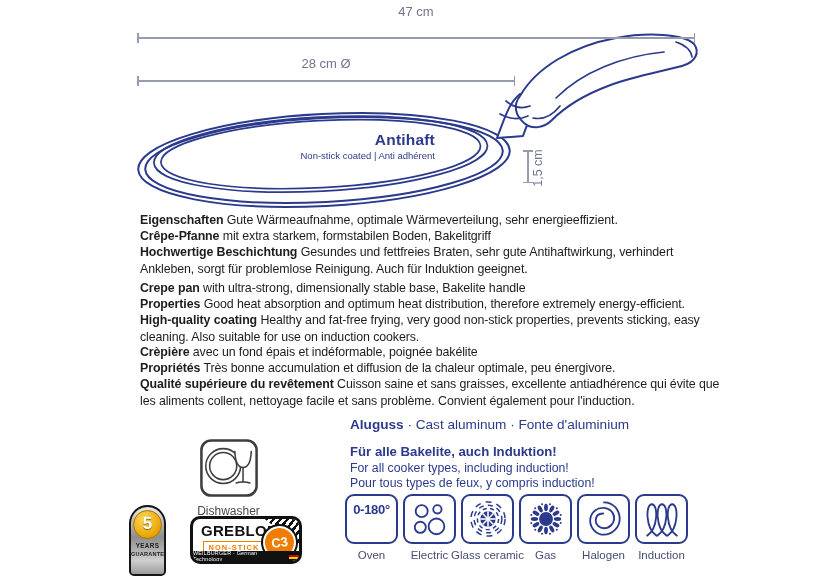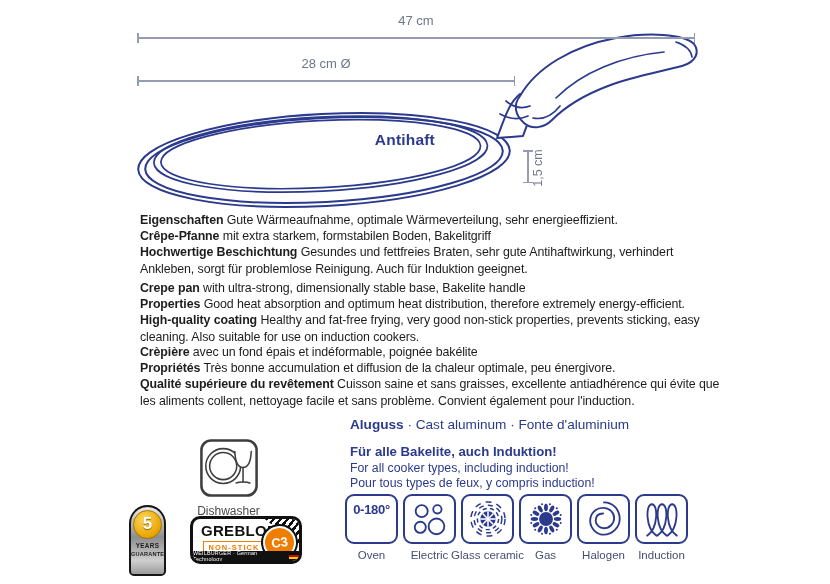--- a/index.html
+++ b/index.html
@@ -7,21 +7,21 @@
           font-family:"Liberation Sans", sans-serif;overflow:hidden;}
 
   
   .pan-svg{position:absolute;left:0;top:0;width:830px;height:230px;}
   .dim-h{position:absolute;height:1.5px;background:#959bb0;}
   .dim-h::before,.dim-h::after{content:"";position:absolute;top:-4px;width:1.5px;height:10px;background:#959bb0;}
   .dim-h::before{left:0;} .dim-h::after{right:0;}
   .dim-47{left:137px;top:37px;width:558px;}
   .dim-28{left:137px;top:80px;width:378px;}
   .dim-label{position:absolute;color:#70758c;font-size:13px;text-align:center;}
-  .lbl-47{left:137px;top:13px;width:558px;}
+  .lbl-47{left:137px;top:4px;width:558px;}
   .lbl-28{left:137px;top:56px;width:378px;}
   .dim-v{position:absolute;width:1.5px;background:#959bb0;left:527px;top:150px;height:33px;}
   .dim-v::before,.dim-v::after{content:"";position:absolute;left:-4px;width:10px;height:1.5px;background:#959bb0;}
   .dim-v::before{top:0;} .dim-v::after{bottom:0;}
   .vlabel{position:absolute;left:508px;top:161px;width:60px;text-align:center;
           color:#70758c;font-size:12.5px;transform:rotate(-90deg);}
   .pan-label{position:absolute;left:235px;top:131px;width:200px;text-align:right;color:#2b3a8c;}
   .pan-title{font-size:15.5px;font-weight:600;letter-spacing:.2px;}
   .pan-sub{font-size:9.5px;margin-top:1px;}
 
@@ -112,20 +112,21 @@
 
   <div class="dim-h dim-47"></div>
   <div class="dim-label lbl-47">47 cm</div>
   <div class="dim-h dim-28"></div>
   <div class="dim-label lbl-28">28 cm Ø</div>
   <div class="dim-v"></div>
   <div class="vlabel">1,5 cm</div>
 
   <div class="pan-label">
     <div class="pan-title">Antihaft</div>
+    <div class="pan-sub">Non-stick coated | Anti adhérent</div>
   </div>
 
   <div class="desc desc-de">
     <p><b>Eigenschaften</b><span> Gute Wärmeaufnahme, optimale Wärmeverteilung, sehr energieeffizient.</span></p>
     <p><b>Crêpe-Pfanne</b><span> mit extra starkem, formstabilen Boden, Bakelitgriff</span></p>
     <p><b>Hochwertige Beschichtung</b><span> Gesundes und fettfreies Braten, sehr gute Antihaftwirkung, verhindert Ankleben, sorgt für problemlose Reinigung. Auch für Induktion geeignet.</span></p>
   </div>
 
   <div class="desc desc-en">
     <p><b>Crepe pan</b><span> with ultra-strong, dimensionally stable base, Bakelite handle</span></p>

